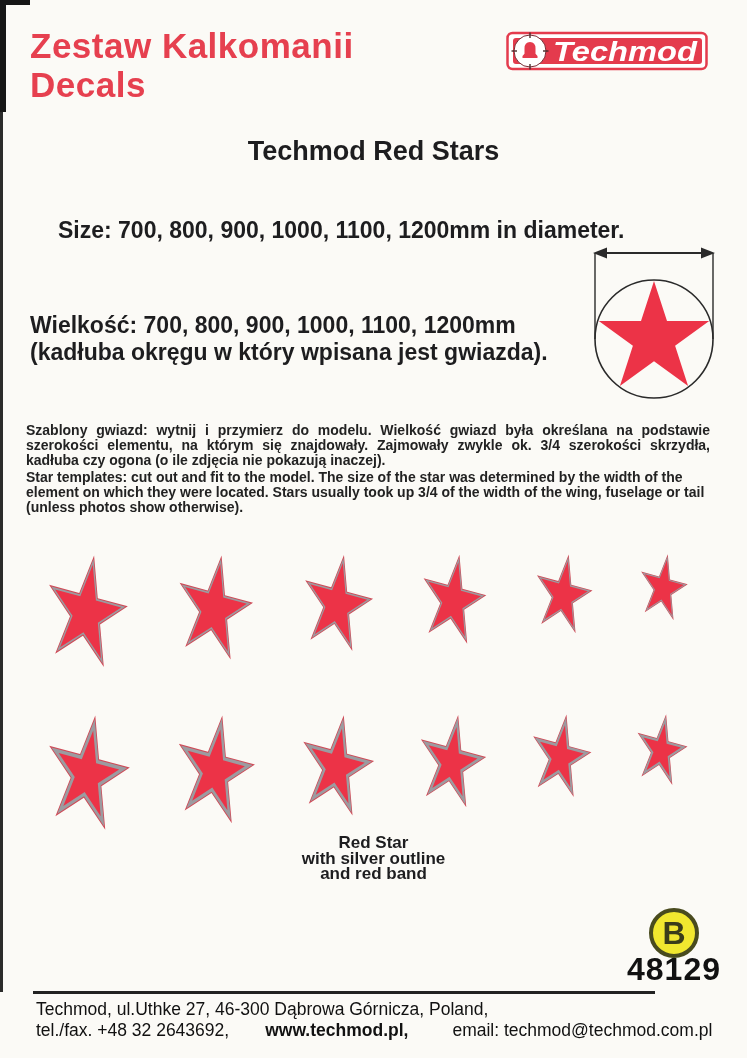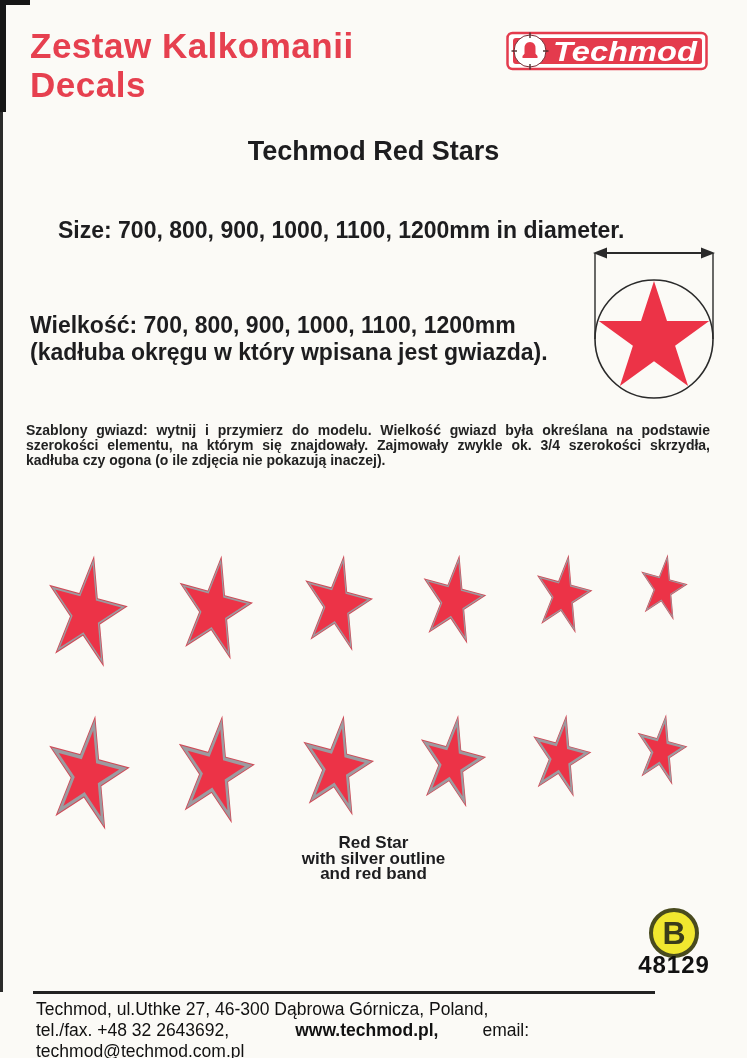--- a/index.html
+++ b/index.html
@@ -31,25 +31,25 @@
   #star-row-1{top:552px;}
   #star-row-2{top:712px;}
 
   .caption{position:absolute;left:0;top:835px;width:747px;text-align:center;font-size:17px;
            font-weight:bold;line-height:15.5px;}
 
   .badge-circle{position:absolute;left:649px;top:908px;width:42px;height:42px;background:#f1e72f;
                 border:4px solid #494b1e;border-radius:50%;display:flex;align-items:center;
                 justify-content:center;font-size:32px;font-weight:bold;color:#3a3c1a;}
   .badge-number{position:absolute;left:614px;top:951px;width:120px;text-align:center;
-                font-size:24px;font-weight:bold;letter-spacing:1px;color:#111;}
+                font-size:32px;font-weight:bold;letter-spacing:1px;color:#111;}
 
   .footer-rule{position:absolute;left:33px;top:991px;width:622px;height:3px;background:#222;}
   .footer{position:absolute;left:36px;top:999px;font-size:17.5px;line-height:21px;color:#111;width:706px;}
-  .f-www{font-weight:bold;margin-left:66px;}
+  .f-www{font-weight:bold;margin-left:36px;}
   .f-email{margin-left:44px;}
 </style>
 </head>
 <body>
 
 <div class="page">
 
   <div class="artifact-left"></div>
   <div class="artifact-left2"></div>
   <div class="artifact-top"></div>
@@ -88,20 +88,21 @@
     <circle cx="66" cy="97" r="59" fill="none" stroke="#2a2a2a" stroke-width="1.6"></circle>
     <polygon id="diagram-star" points="66.0,39.0 79.0,79.1 121.2,79.1 87.1,103.8 100.1,143.9 66.0,119.2 31.9,143.9 44.9,103.8 10.8,79.1 53.0,79.1" fill="#ec3347"></polygon>
   </svg>
 
   <div class="size-pl">
     <div>Wielkość: 700, 800, 900, 1000, 1100, 1200mm</div>
     <div>(kadłuba okręgu w który wpisana jest gwiazda).</div>
   </div>
 
   <div class="para para-pl">Szablony gwiazd: wytnij i przymierz do modelu. Wielkość gwiazd była określana na podstawie szerokości elementu, na którym się znajdowały. Zajmowały zwykle ok. 3/4 szerokości skrzydła, kadłuba czy ogona (o ile zdjęcia nie pokazują inaczej).</div>
+  <div class="para para-en">Star templates: cut out and fit to the model. The size of the star was determined by the width of the element on which they were located. Stars usually took up 3/4 of the width of the wing, fuselage or tail (unless photos show otherwise).</div>
 
   <div class="star-row" id="star-row-1">
       <svg width="88" height="123" viewBox="0 0 100 140">
         <polygon points="59.2,4.0 63.4,52.5 97.6,61.8 66.0,82.4 70.3,130.9 46.5,95.2 14.9,115.8 31.8,73.1 8.0,37.4 42.3,46.7" fill="#d04a57"></polygon>
         <polygon points="58.6,8.0 62.6,53.5 94.8,62.3 65.1,81.7 69.1,127.2 46.7,93.7 17.0,113.1 32.9,72.9 10.5,39.4 42.7,48.1" fill="#9c9ba0"></polygon>
         <polygon points="57.7,14.6 61.3,55.3 90.0,63.1 63.5,80.5 67.0,121.2 47.1,91.2 20.5,108.5 34.7,72.6 14.7,42.6 43.5,50.5" fill="#ec3347"></polygon>
       </svg>
       <svg width="82" height="115" viewBox="0 0 100 140">
         <polygon points="59.2,4.0 63.4,52.5 97.6,61.8 66.0,82.4 70.3,130.9 46.5,95.2 14.9,115.8 31.8,73.1 8.0,37.4 42.3,46.7" fill="#d04a57"></polygon>
         <polygon points="58.6,8.0 62.6,53.5 94.8,62.3 65.1,81.7 69.1,127.2 46.7,93.7 17.0,113.1 32.9,72.9 10.5,39.4 42.7,48.1" fill="#9c9ba0"></polygon>

